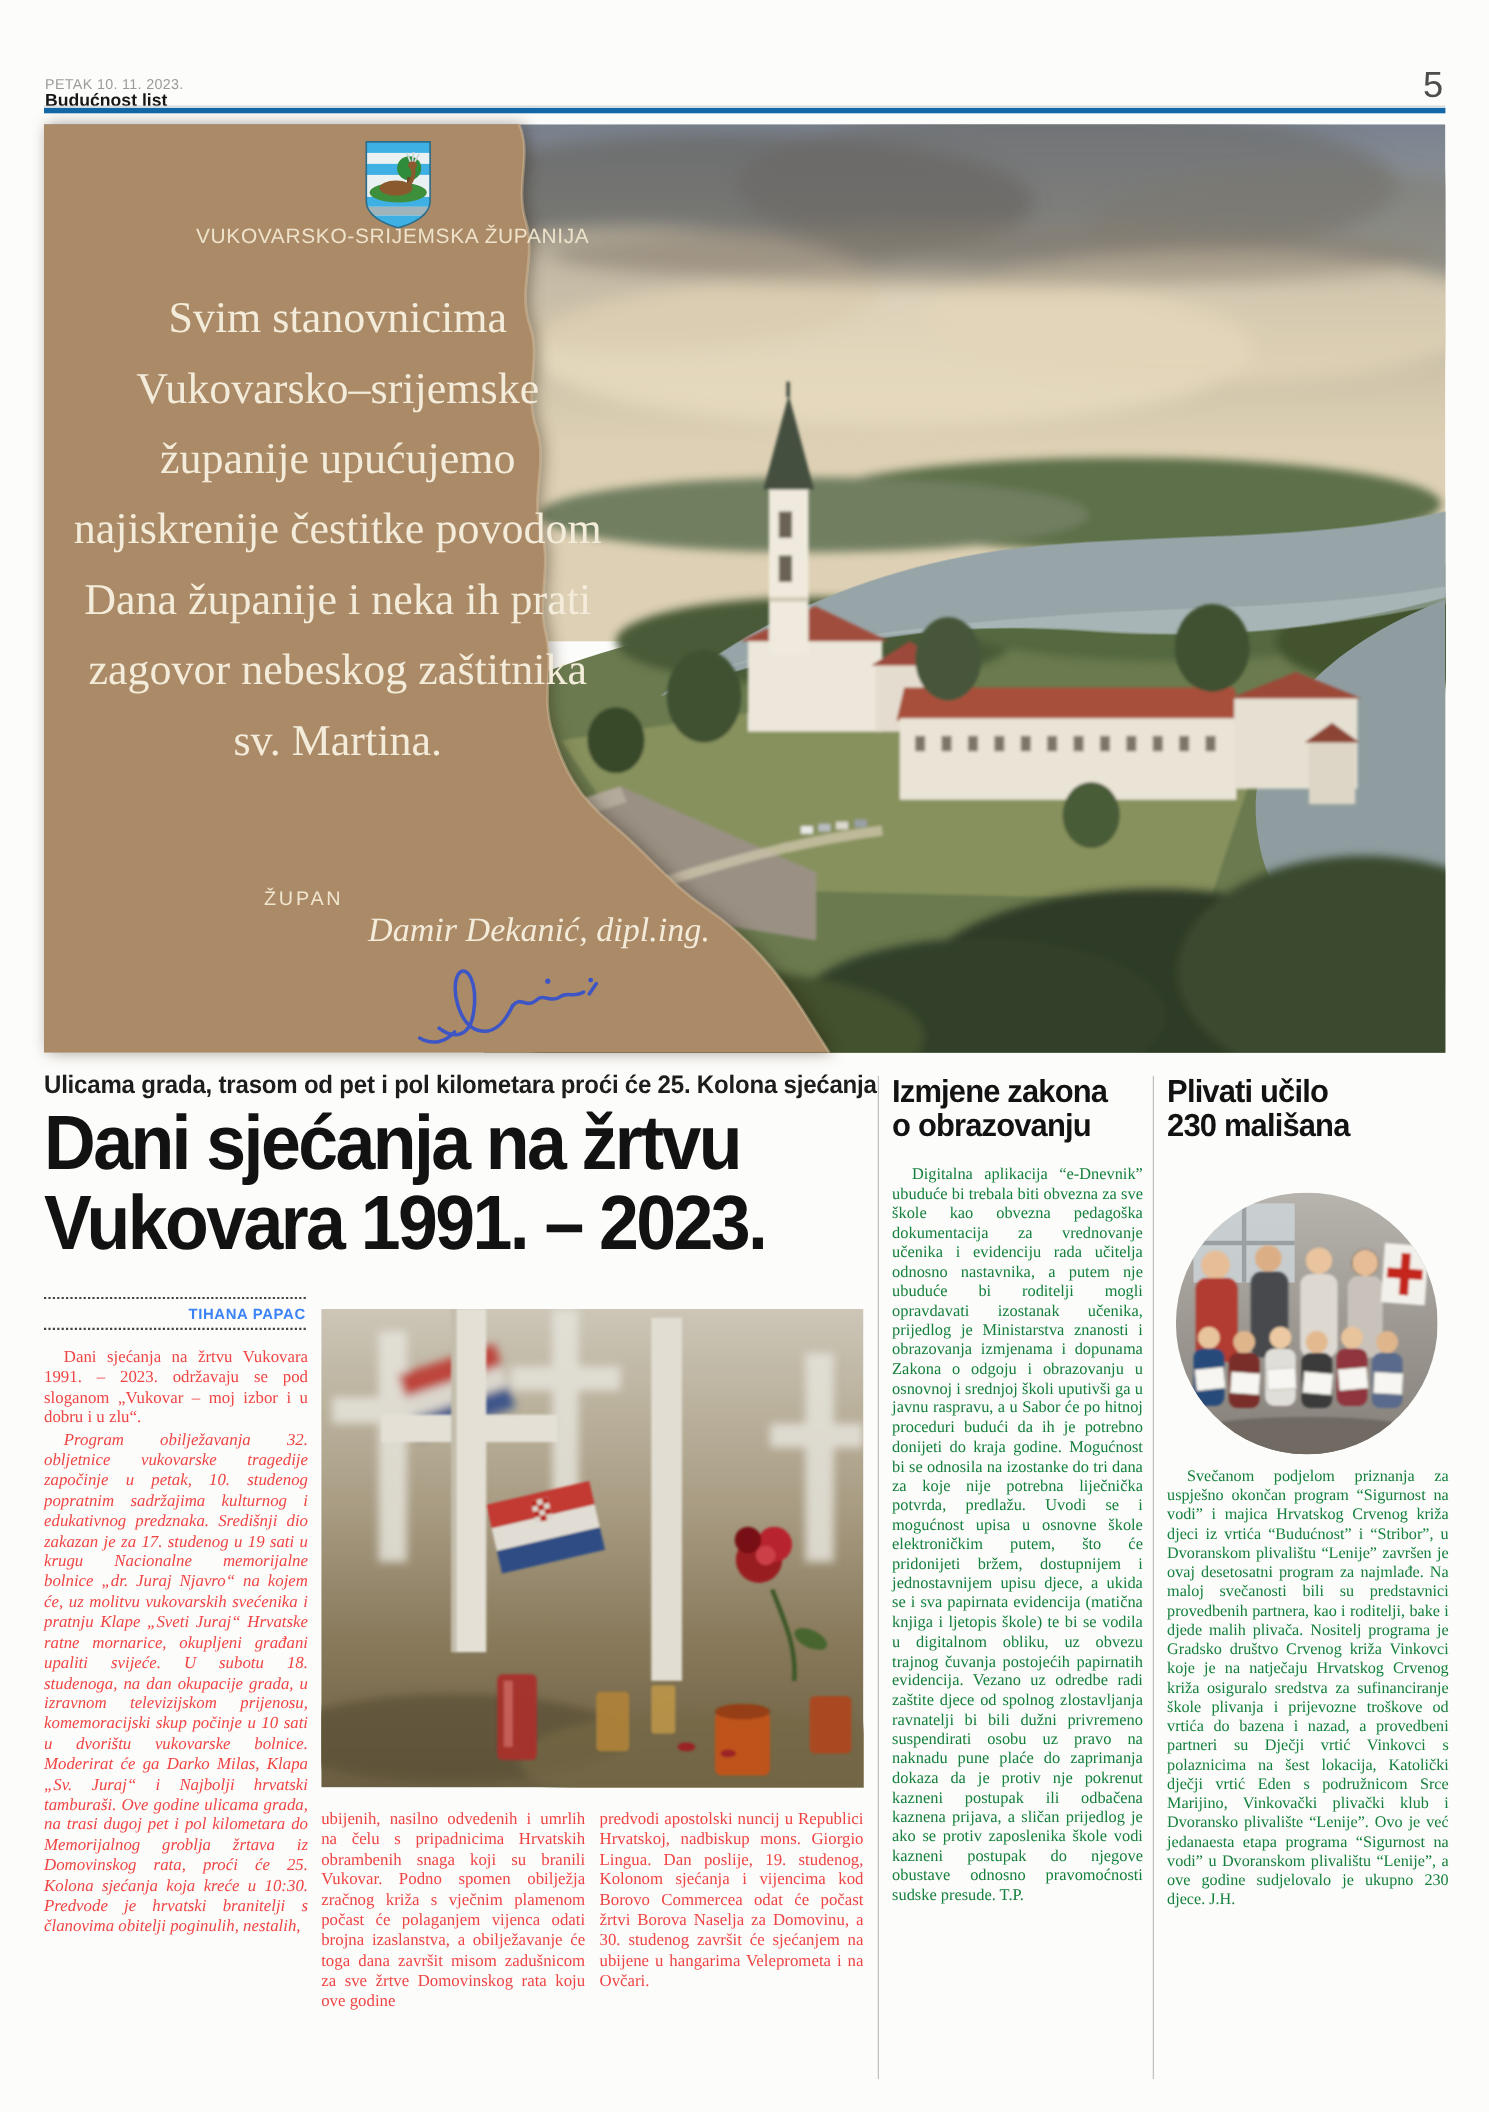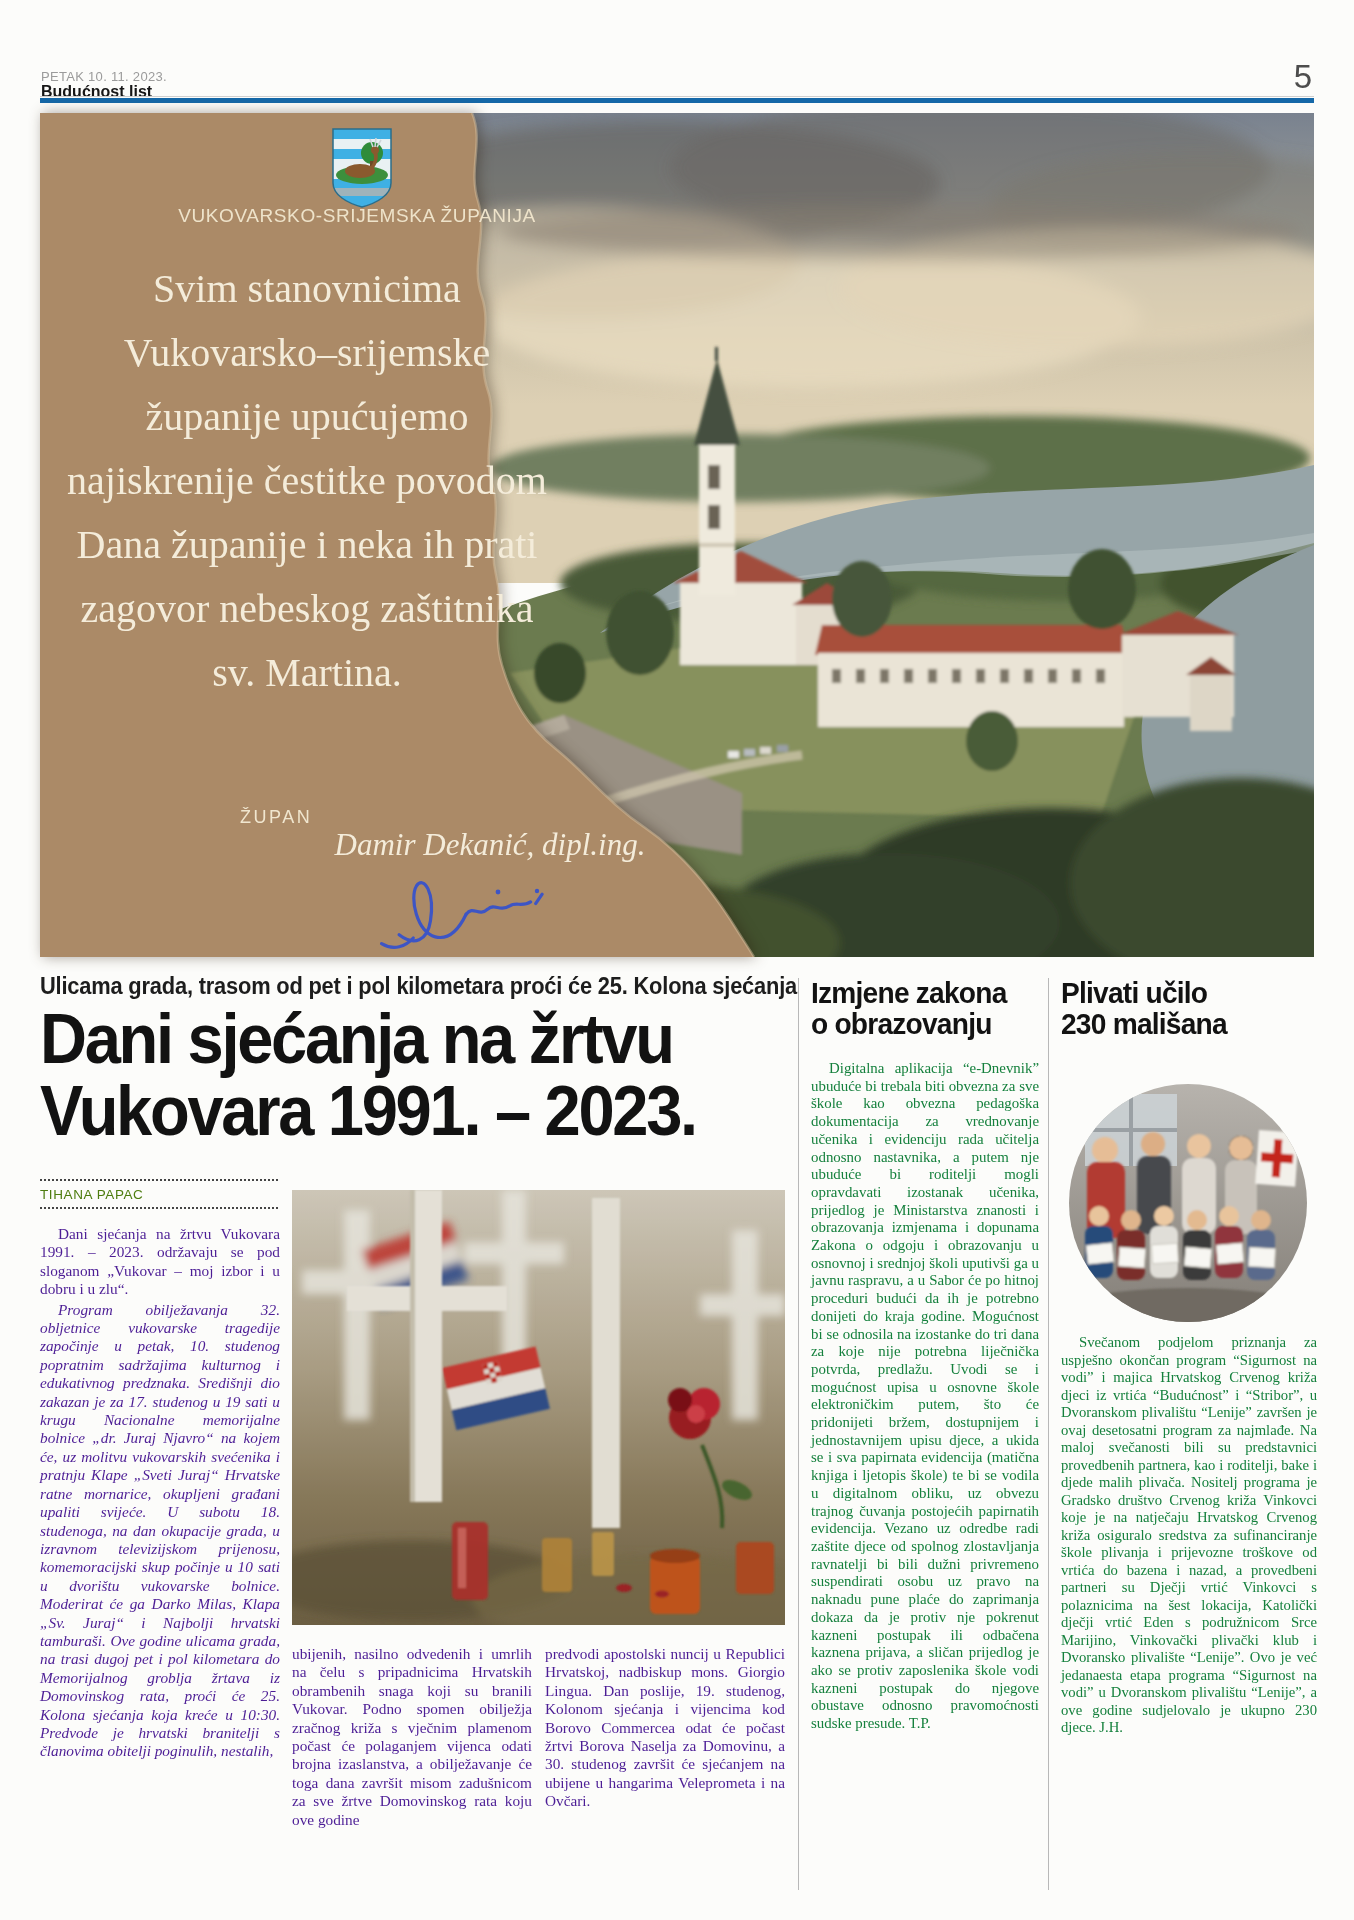--- a/index.html
+++ b/index.html
@@ -23,25 +23,25 @@
             font-size:18px;letter-spacing:2.5px;color:#f0e6cf;}
   .ad-name{position:absolute;left:200px;top:714px;width:500px;text-align:center;
            font-family:"Liberation Serif",serif;font-style:italic;font-size:31px;color:#f4ecda;}
   .ad-sig{position:absolute;left:320px;top:754px;}
   
   .main-article{position:absolute;left:40px;top:973px;width:745px;height:915px;}
   .kicker{position:absolute;left:0;top:0;width:780px;font-size:23px;font-weight:bold;
           color:#1d1d1d;letter-spacing:-.2px;transform:scaleX(.95);transform-origin:left top;white-space:nowrap;}
   .headline{position:absolute;left:0;top:30px;font-weight:bold;font-size:70px;line-height:72px;
             letter-spacing:-2.5px;color:#121212;transform:scaleX(.93);transform-origin:left top;white-space:nowrap;}
-  .byline{position:absolute;left:0;top:206px;width:238px;text-align:left;font-size:13.5px;
-          font-weight:normal;letter-spacing:.6px;color:#4d7c0f;padding:6px 0 5px 0;
+  .byline{position:absolute;left:0;top:206px;width:238px;text-align:right;font-size:13.5px;
+          font-weight:bold;letter-spacing:.6px;color:#3b82f6;padding:6px 0 5px 0;
           border-top:2px dotted #444;border-bottom:2px dotted #444;}
   .bodycol{position:absolute;width:240px;font-family:"Liberation Serif",serif;font-size:15.3px;
-           line-height:18.4px;text-align:justify;color:#4c1d95;}
+           line-height:18.4px;text-align:justify;color:#ef4444;}
   .bodycol p{margin:0;text-indent:18px;}
   .bodycol p+p{margin-top:2px;font-style:italic;}
   .bodycol p.cont{text-indent:0;}
   .col1{left:0;top:252px;}
   .col2{left:252px;top:672px;}
   .col3{left:505px;top:672px;}
   .mem-photo{position:absolute;left:252px;top:217px;width:493px;height:435px;overflow:hidden;}
   
   .vrule{position:absolute;width:1px;background:#b8b8b8;top:978px;height:912px;}
   .vr1{left:798px;} .vr2{left:1048px;}

